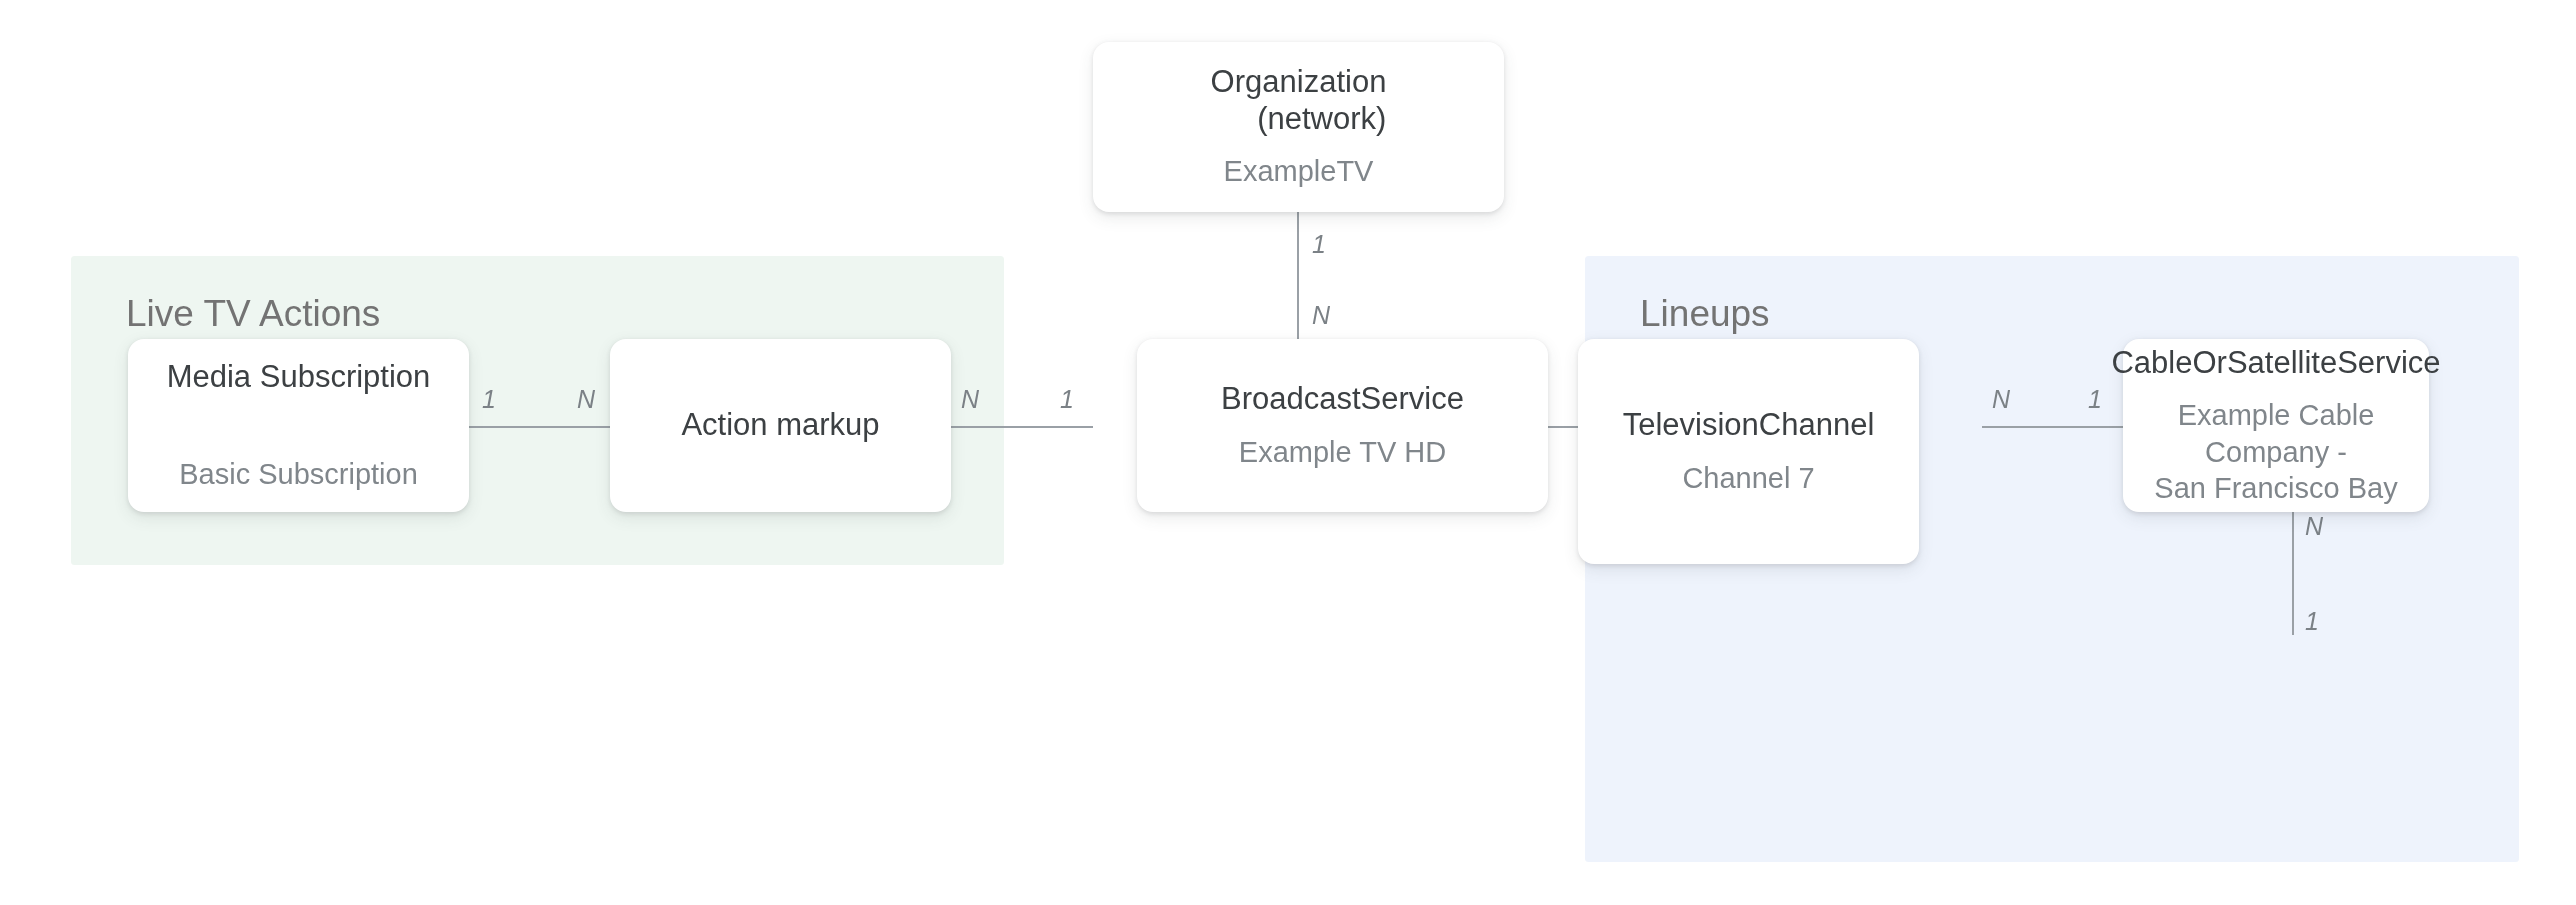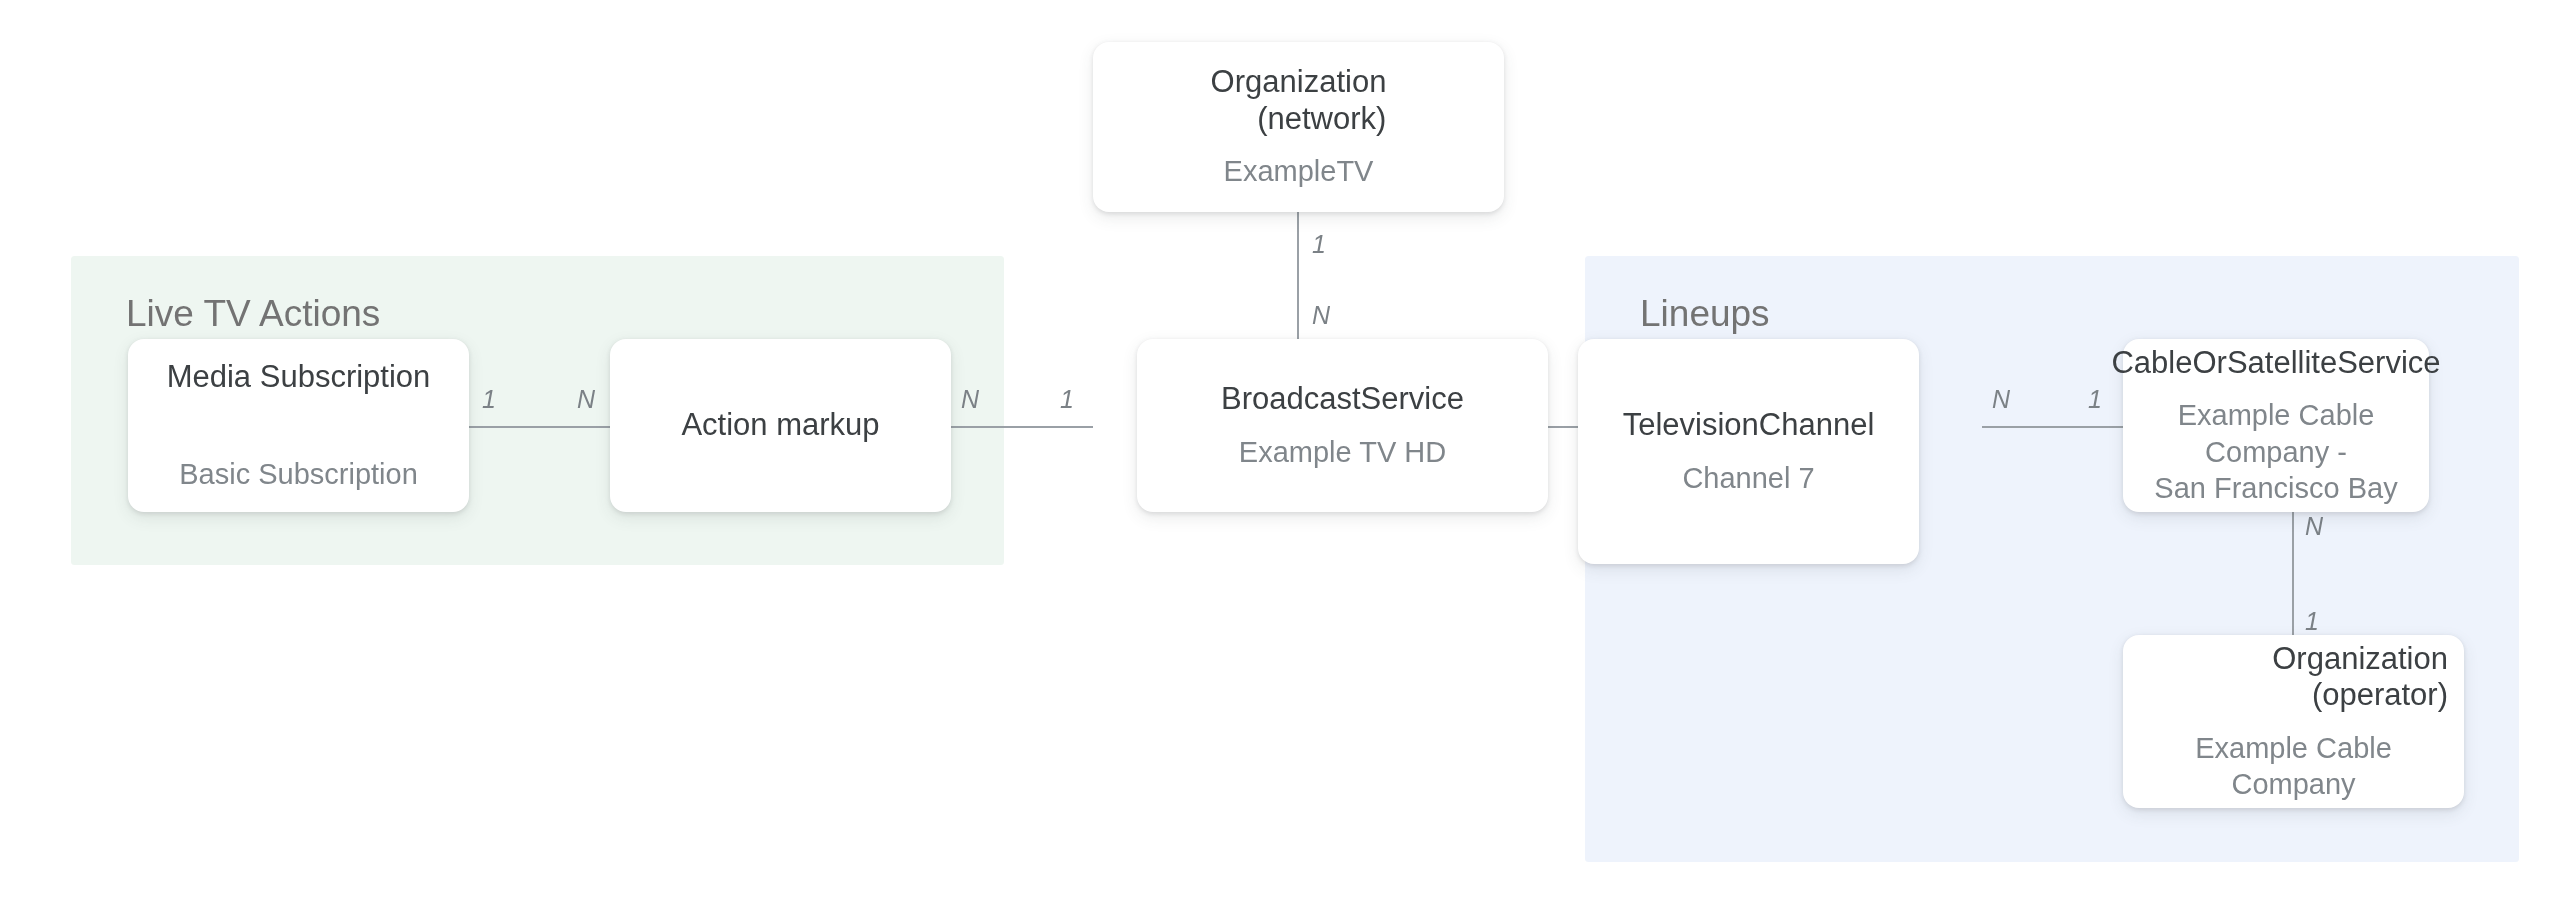--- a/index.html
+++ b/index.html
@@ -154,19 +154,15 @@
     <div class="node-title">TelevisionChannel</div>
     <div class="node-sub">Channel 7</div>
   </div>
 
   <div class="node" style="left: 2123px; top: 339px; width: 306px; height: 173px;">
     <div class="node-title">CableOrSatelliteService</div>
     <div class="node-sub">Example Cable Company -
 San Francisco Bay</div>
   </div>
 
-  <div class="node" style="left: 2123px; top: 635px; width: 341px; height: 173px;">
-    <div class="node-title">Organization (operator)</div>
-    <div class="node-sub">Example Cable Company</div>
-  </div>
 
 </div>
 
 
 </body></html>

